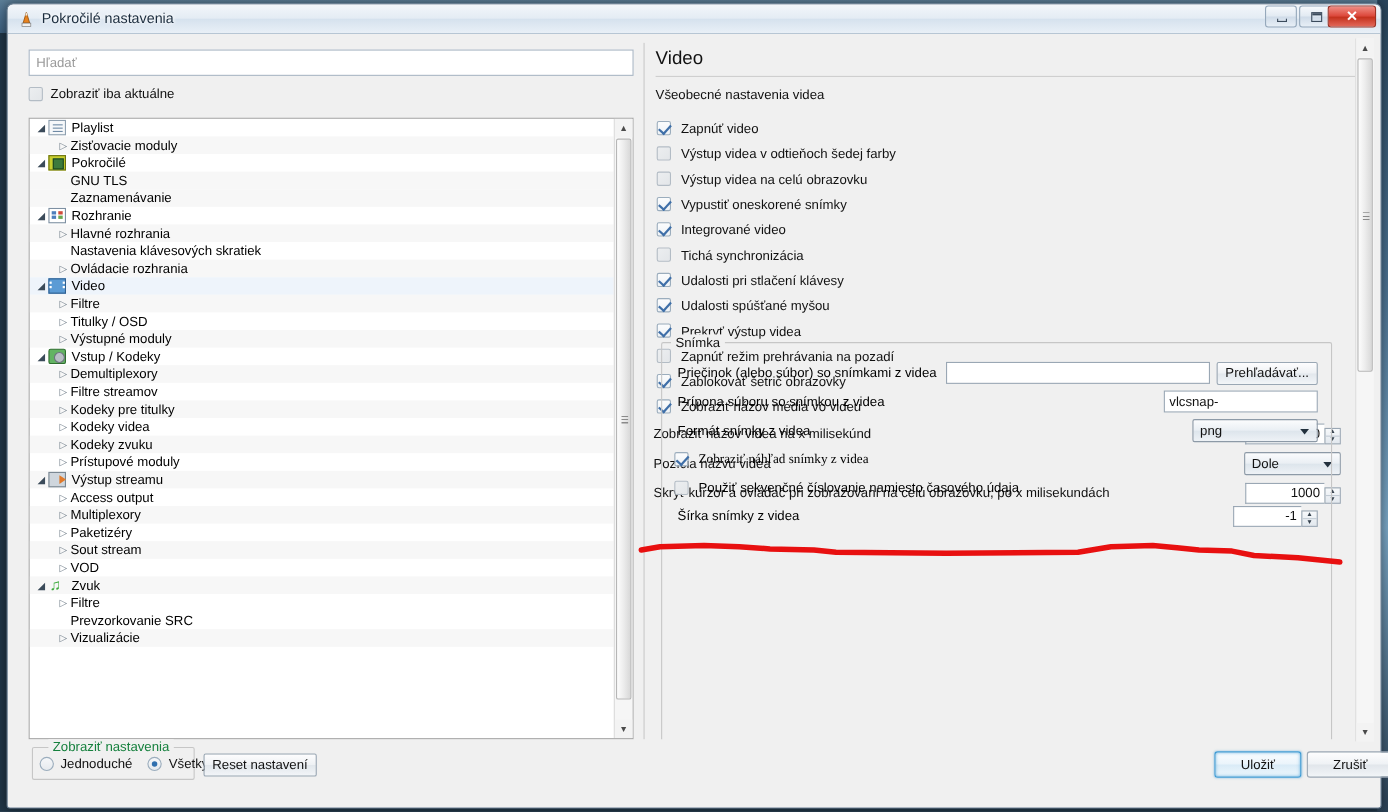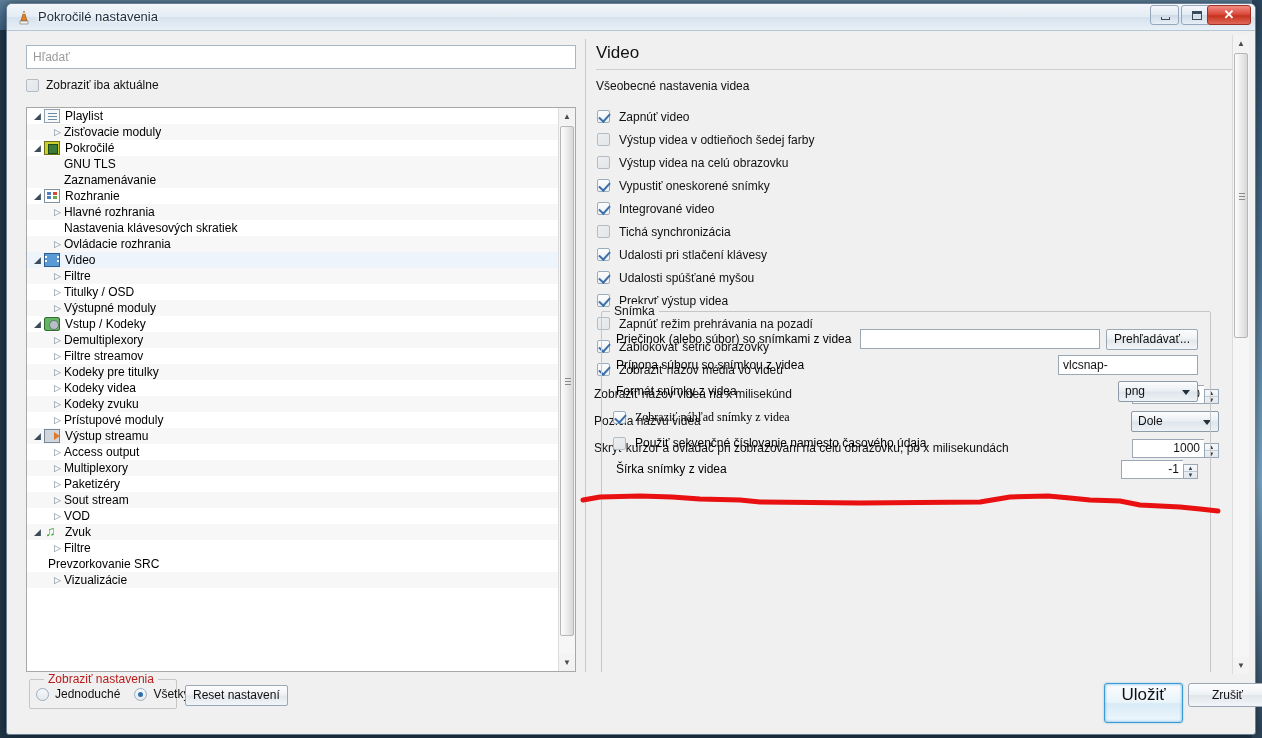--- a/index.html
+++ b/index.html
@@ -240,35 +240,35 @@
   .grow .glabel { flex:1 1 auto; }
 
   
   #footer { position:absolute; left:0; right:0; bottom:0; height:62px; }
   #showgroup {
     position:absolute; left:22px; top:7px; width:148px; height:30px;
     border:1px solid #c6c6c6; border-radius:2px;
   }
   #showgroup-legend {
     position:absolute; left:14px; top:-8px; background:#f0f0f0; padding:0 4px;
-    font-size:12px; color:#b91c1c;
+    font-size:12px; color:#15803d;
   }
   .radio-row { position:absolute; left:6px; top:7px; display:flex; align-items:center; gap:6px; }
   .rb { width:13px; height:13px; border-radius:50%; border:1px solid #9badbd;
         background: linear-gradient(180deg,#f5f7f9,#e6eaee); position:relative; flex:0 0 13px; }
   .rb.on:after { content:''; position:absolute; left:3px; top:3px; width:5px; height:5px;
         border-radius:50%; background:#2f6fae; }
   .radio-row span { font-size:12px; color:#111; }
   #reset-btn { position:absolute; left:178px; top:13px; }
   #save-btn {
-    position:absolute; right:72px; top:11px; width:79px; height:40px;
+    position:absolute; right:72px; top:11px; width:79px; height:24px;
     border:1px solid #3c9ad4; border-radius:3px;
     background: linear-gradient(180deg,#fbfdff 0%,#eaf4fb 48%,#d9ebf7 52%,#eef7fd 100%);
     box-shadow: 0 0 3px rgba(60,154,212,.8) inset, 0 0 2px rgba(60,154,212,.6);
-    font-size:17px; color:#111; line-height:22px; text-align:center;
+    font-size:12px; color:#111; line-height:22px; text-align:center;
   }
   #cancel-btn {
     position:absolute; right:-12px; top:11px; width:79px; height:24px;
     border:1px solid #9aa7b4; border-radius:3px;
     background: linear-gradient(180deg,#fdfdfe 0%,#eff2f5 48%,#e1e6eb 52%,#f2f5f8 100%);
     font-size:12px; color:#111; line-height:22px; text-align:center;
   }
 
   
   #annotation { position:absolute; left:0; top:0; width:1262px; height:738px;
@@ -460,21 +460,21 @@
             <div class="trow alt" style="padding-left: 4px;">
               <span class="arrow open">◢</span>
               <span class="ticon ic-audio"></span>
               <span class="tlabel">Zvuk</span>
             </div>
             <div class="trow" style="padding-left: 24px;">
               <span class="arrow ">▷</span>
               <span class="ticon " style="width: 0px; flex: 0 0 0px; margin-right: 0px;"></span>
               <span class="tlabel">Filtre</span>
             </div>
-            <div class="trow" style="padding-left: 8px;">
+            <div class="trow" style="padding-left: 24px;">
               <span class="arrow none"></span>
               <span class="ticon " style="width: 0px; flex: 0 0 0px; margin-right: 0px;"></span>
               <span class="tlabel">Prevzorkovanie SRC</span>
             </div>
             <div class="trow alt" style="padding-left: 24px;">
               <span class="arrow ">▷</span>
               <span class="ticon " style="width: 0px; flex: 0 0 0px; margin-right: 0px;"></span>
               <span class="tlabel">Vizualizácie</span>
             </div>
           </div>
@@ -584,21 +584,21 @@
             <span class="pushbtn" style="margin-left:6px;">Prehľadávať...</span>
           </div>
 
           <div class="grow">
             <span class="glabel">Prípona súboru so snímkou z videa</span>
             <input class="txtfield" type="text" style="width: 140px;" value="vlcsnap-">
           </div>
 
           <div class="grow">
             <span class="glabel">Formát snímky z videa</span>
-            <span class="combo" style="width:80px;align-items:center;">
+            <span class="combo" style="width:114px;align-items:center;">
               <span>png</span>
               <i class="carat"></i>
             </span>
           </div>
 
           <div class="grow" style="gap:9px;padding-left:11px;font-family:Liberation Serif, serif;">
             <span class="cb checked"></span>
             <span>Zobraziť náhľad snímky z videa</span>
           </div>
 

